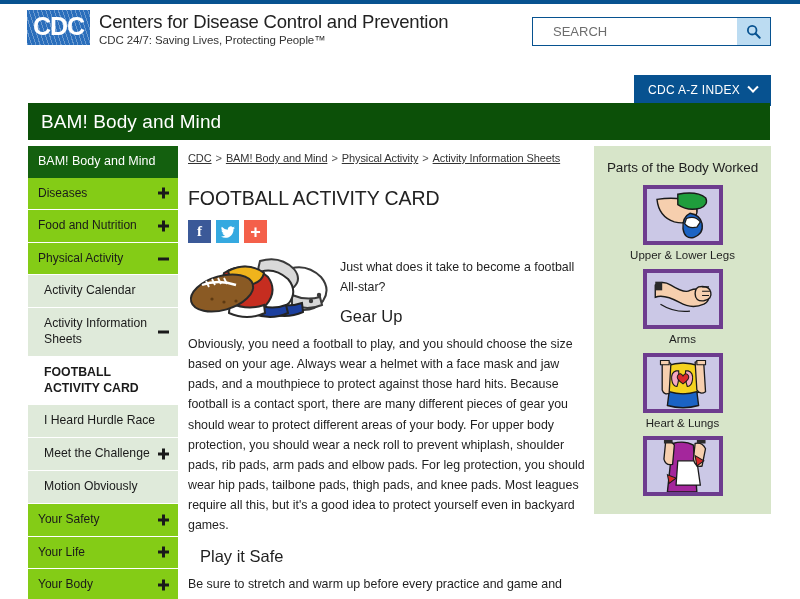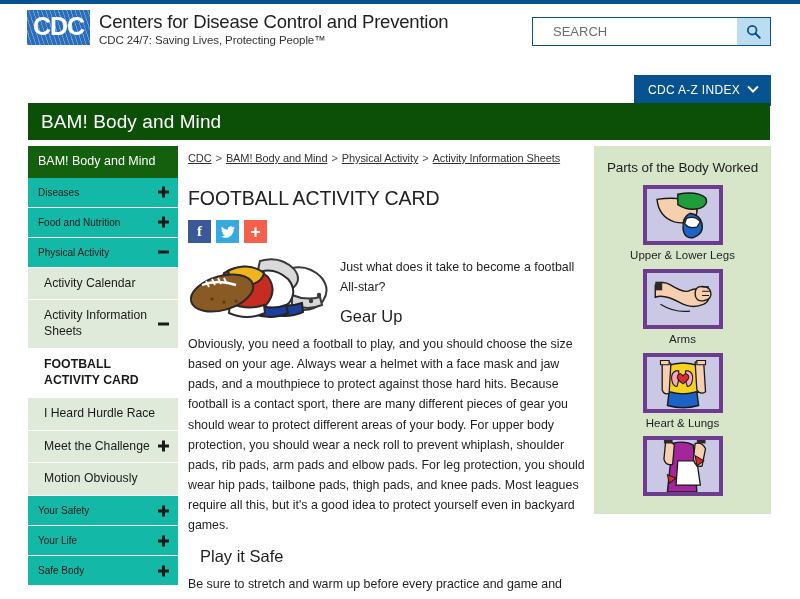--- a/index.html
+++ b/index.html
@@ -112,22 +112,22 @@
 
   
   .sidenav {
     position: absolute; left: 28px; top: 0; width: 150px;
   }
   .nav-head {
     background: #14600f; color: #ffffff;
     font-size: 12.5px; padding: 8px 10px; line-height: 1.25;
   }
   .nav-item {
-    background: #14b8a6; color: #1a1a1a;
-    font-size: 10px; line-height: 1.3;
+    background: #84cc16; color: #1a1a1a;
+    font-size: 12px; line-height: 1.3;
     padding: 8px 22px 8px 10px;
     position: relative; cursor: pointer;
     border-bottom: 1px solid #ffffff;
   }
   .nav-item.sub {
     background: #dfeada; padding-left: 16px; font-size: 12.2px;
   }
   .nav-item.active {
     background: #ffffff; font-weight: bold; font-size: 12.3px;
     padding-left: 16px; line-height: 1.28;
@@ -258,21 +258,21 @@
           <div class="nav-item"><span>Food and Nutrition</span><span class="toggle"></span></div>
           <div class="nav-item"><span>Physical Activity</span><span class="toggle minus"></span></div>
           <div class="nav-item sub"><span>Activity Calendar</span></div>
           <div class="nav-item sub"><span>Activity Information Sheets</span><span class="toggle minus"></span></div>
           <div class="nav-item active"><span>FOOTBALL ACTIVITY CARD</span></div>
           <div class="nav-item sub"><span>I Heard Hurdle Race</span></div>
           <div class="nav-item sub"><span>Meet the Challenge</span><span class="toggle"></span></div>
           <div class="nav-item sub"><span>Motion Obviously</span></div>
           <div class="nav-item"><span>Your Safety</span><span class="toggle"></span></div>
           <div class="nav-item"><span>Your Life</span><span class="toggle"></span></div>
-          <div class="nav-item"><span>Safe Body</span><span class="toggle"></span></div>
+          <div class="nav-item"><span>Your Body</span><span class="toggle"></span></div>
         </div>
     </nav>
 
     <div class="main">
       <div class="breadcrumb" id="breadcrumb"><a>CDC</a><span class="sep">&gt;</span><a>BAM! Body and Mind</a><span class="sep">&gt;</span><a>Physical Activity</a><span class="sep">&gt;</span><a>Activity Information Sheets</a></div>
 
       <h1 class="page-title">FOOTBALL ACTIVITY CARD</h1>
 
       <div class="share-row" id="share-row">
           <button class="share-btn fb">

